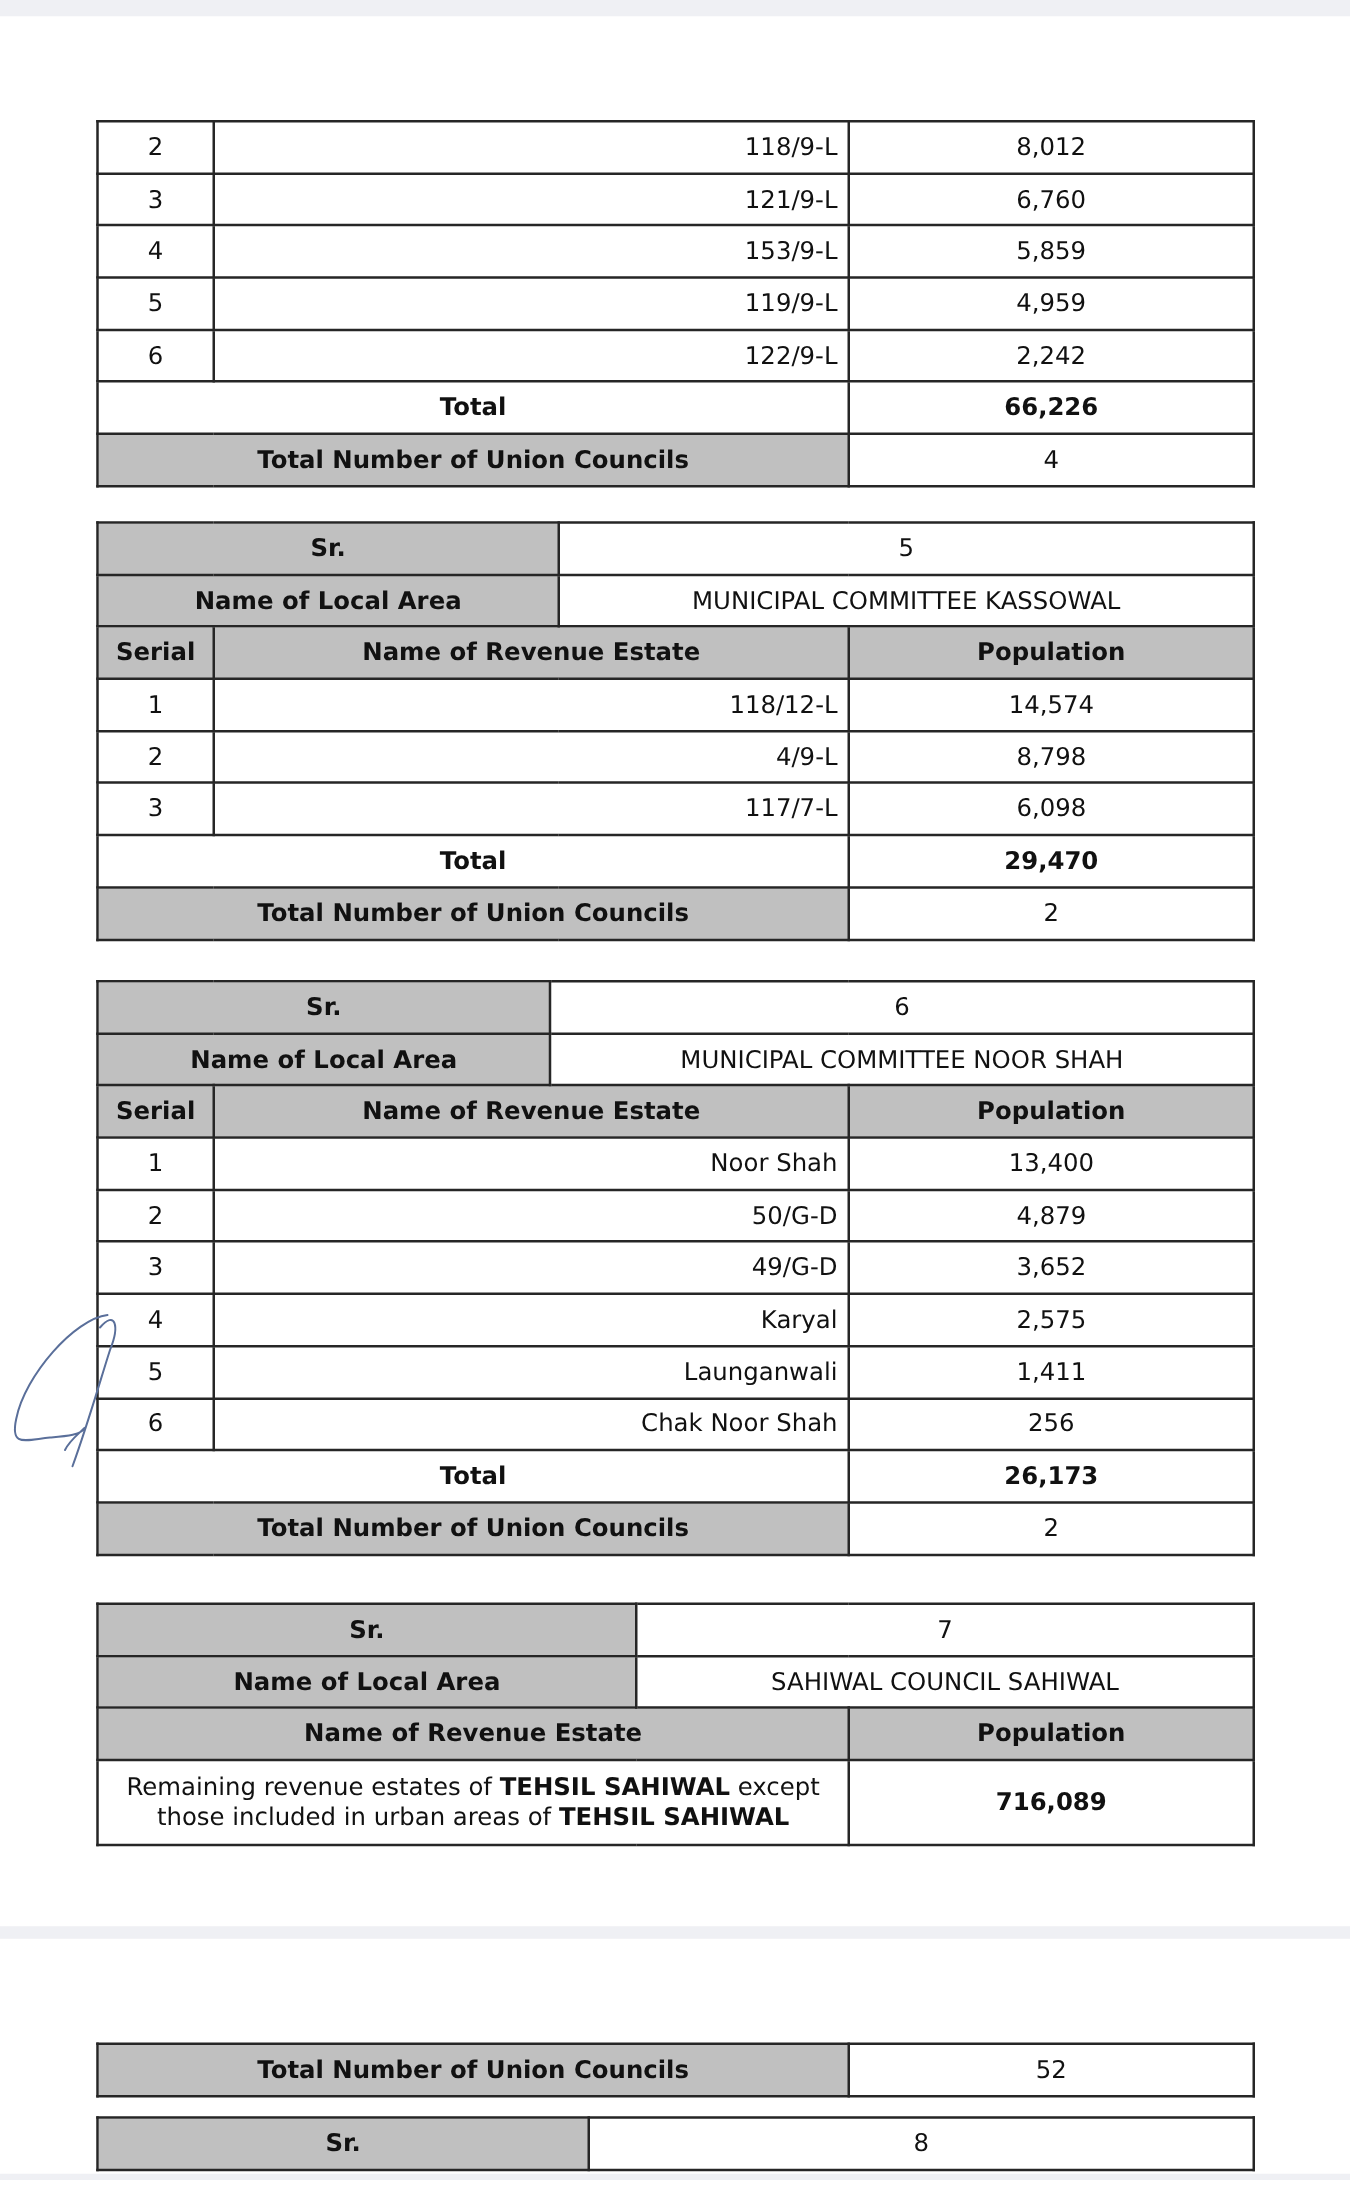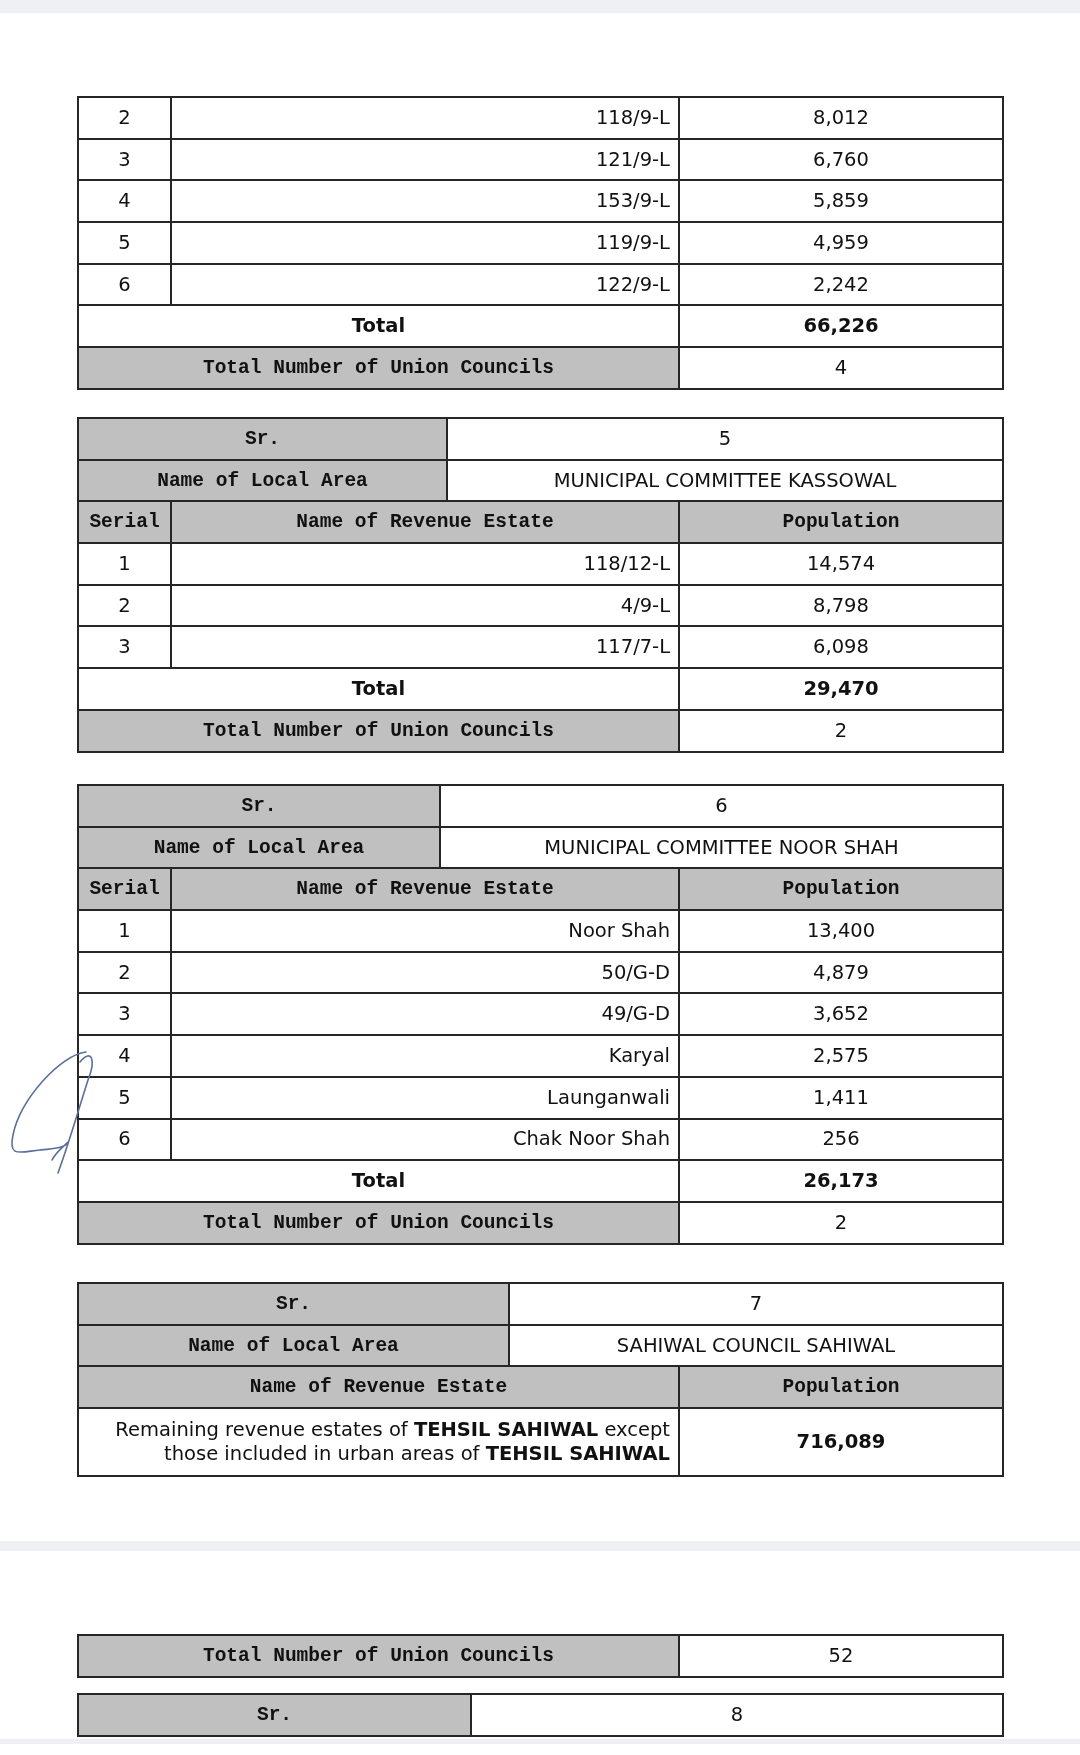--- a/index.html
+++ b/index.html
@@ -18,24 +18,24 @@
   .tbl td {
     border:2px solid #262626;
     padding:0 8px;
     height:39.7px;
     line-height:22px;
     text-align:center;
     vertical-align:middle;
     white-space:nowrap;
     overflow:hidden;
   }
-  .tbl td.g { background:#c0c0c0; font-weight:bold;font-family:Liberation Mono, monospace; }
+  .tbl td.g { background:#c0c0c0; font-weight:bold; }
   .tbl td.b { font-weight:bold;text-align:center; }
   .tbl td.l { text-align:right; }
-  .tbl td.wrap { white-space:normal; text-align:right; line-height:24px; height:66px; padding:0 8px; }
+  .tbl td.wrap { white-space:normal; text-align:center; line-height:24px; height:66px; padding:0 8px; }
   .sig { position:absolute; left:0; top:1030px; width:120px; height:150px; pointer-events:none; }
 </style>
 </head>
 <body>
 
 <div class="band" style="top:0;height:13px;"></div>
 
 <table class="tbl" style="top:96px;">
   <colgroup>
       <col style="width:93px">

